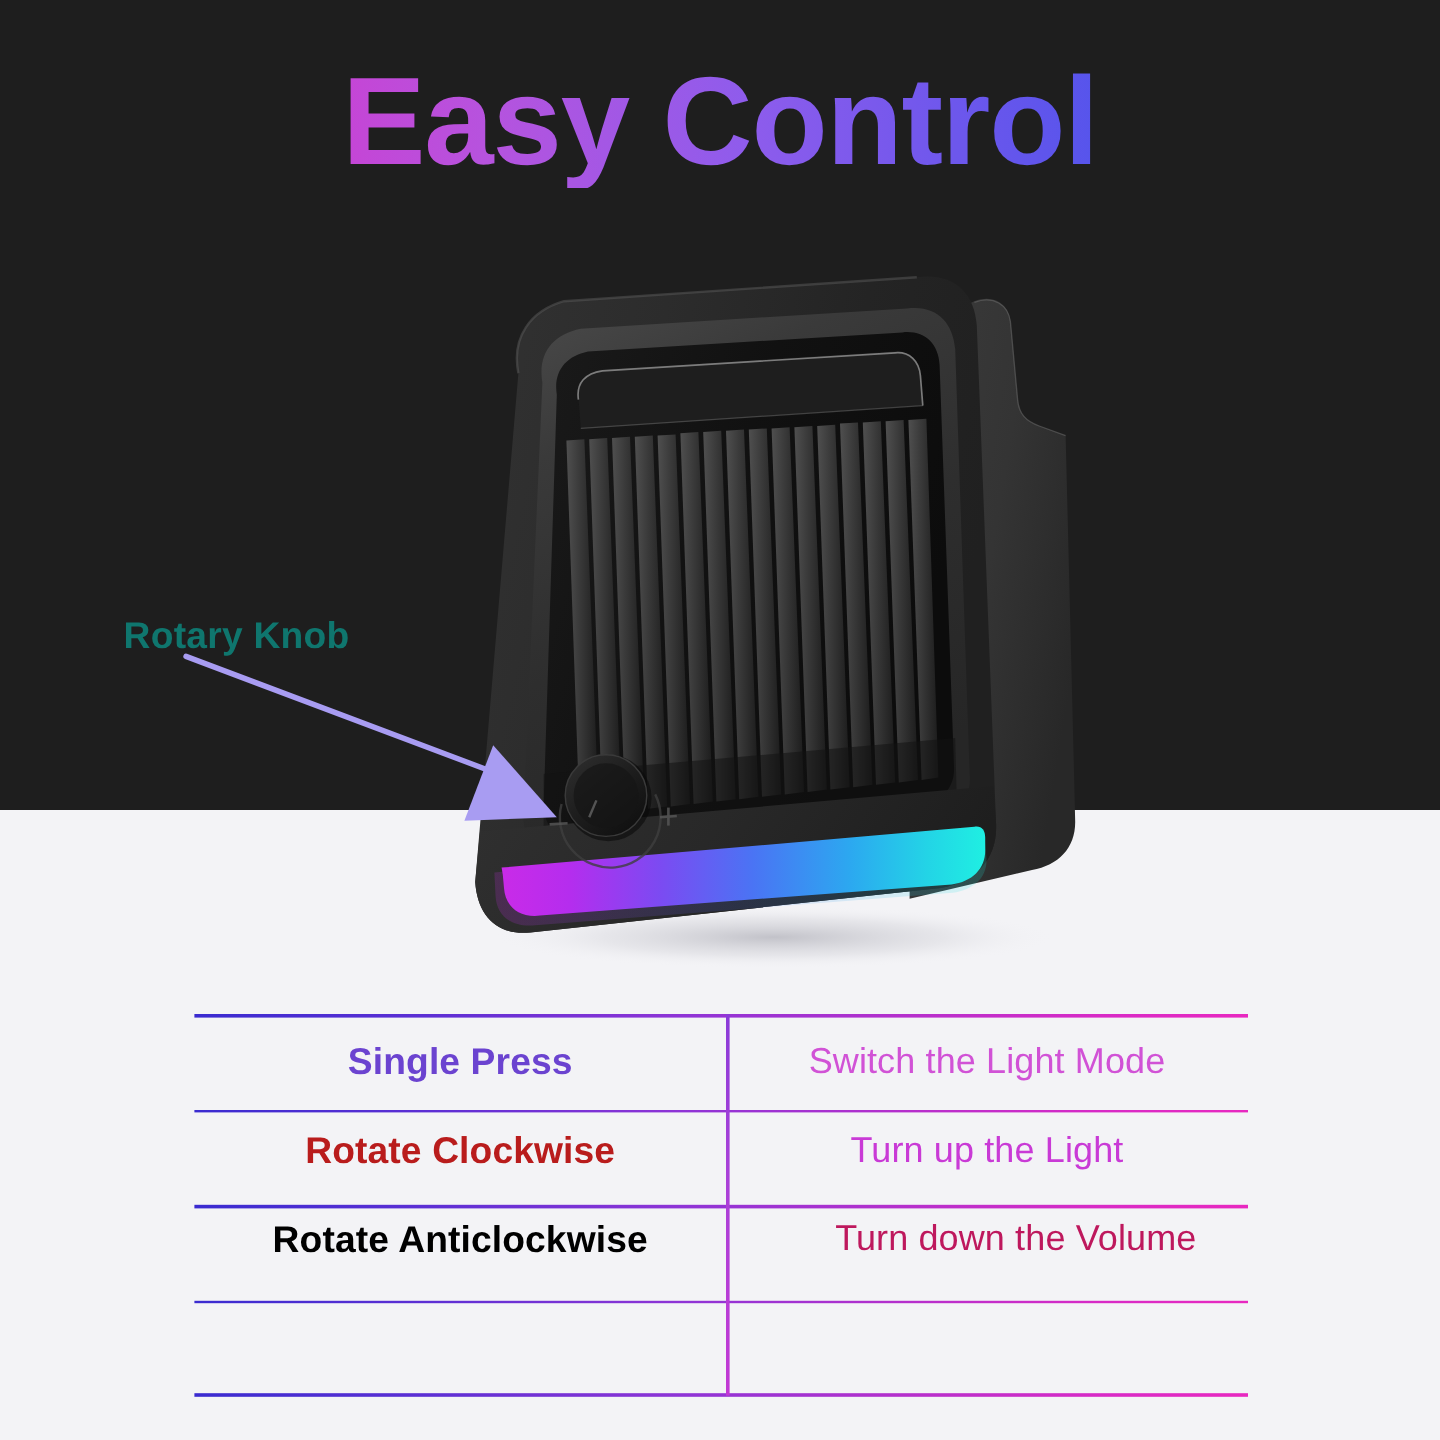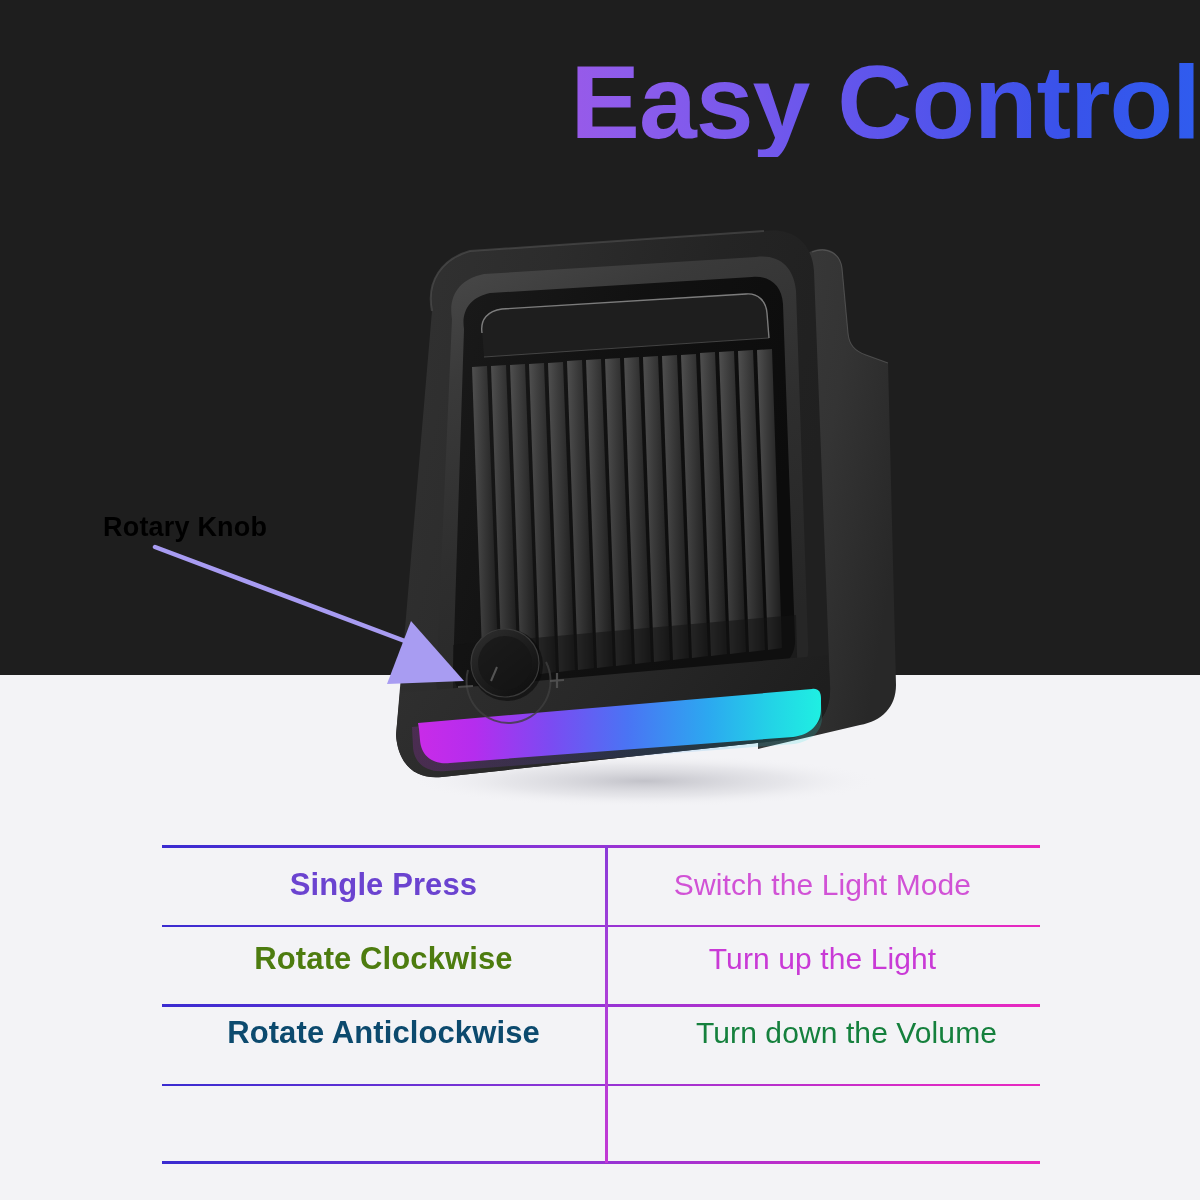--- a/index.html
+++ b/index.html
@@ -29,21 +29,21 @@
     left: 0; top: 675px;
     width: 1200px; height: 525px;
     background: #F3F3F6;
   }
 
   
   .title {
     position: absolute;
     left: 0; top: 48px;
     width: 1200px;
-    text-align: right;
+    text-align: center;
     font-size: 104px;
     font-weight: bold;
     letter-spacing: -1px;
     line-height: 1.05;
     background-image: linear-gradient(90deg,
         #E82DC4 0%,
         #D338CE 14%,
         #B653DE 34%,
         #8E5CEC 52%,
         #6055EC 72%,
@@ -52,23 +52,23 @@
     -webkit-background-clip: text;
     background-clip: text;
     color: transparent;
     -webkit-text-fill-color: transparent;
   }
 
   
   .callout-label {
     position: absolute;
     left: 103px; top: 512px;
-    font-size: 27px;
+    font-size: 31px;
     font-weight: bold;
-    color: #000000;
+    color: #0f766e;
     letter-spacing: 0.2px;
     white-space: nowrap;
   }
   .callout-svg {
     position: absolute;
     left: 150px; top: 540px;
     width: 340px; height: 150px;
     overflow: visible;
   }
 
@@ -108,26 +108,26 @@
   }
   .t-cell-right {
     width: 435px;
     font-size: 30px;
     font-weight: 400;
     color: #C044D8;
     letter-spacing: 0.1px;
   }
   .row-0 .t-cell-left { color: #6B43D0; }
   .row-1 .t-cell-left { color: #6733D8; }
-  .row-2 .t-cell-left { color: #4d7c0f; }
-  .row-3 .t-cell-left { color: #0c4a6e; text-align: center; }
+  .row-2 .t-cell-left { color: #b91c1c; }
+  .row-3 .t-cell-left { color: #000000; text-align: center; }
   .row-0 .t-cell-right { color: #D152D6; }
   .row-1 .t-cell-right { color: #C93FD4; }
   .row-2 .t-cell-right { color: #C93AD6; }
-  .row-3 .t-cell-right { color: #15803d; padding-left: 48px; }
+  .row-3 .t-cell-right { color: #be185d; padding-left: 48px; }
 
   .hline {
     position: absolute;
     left: 0;
     width: 878px;
     height: 2.5px;
     background-image: linear-gradient(90deg,
         #3A2BD0 0%,
         #5C2FD4 22%,
         #8E34D6 46%,

